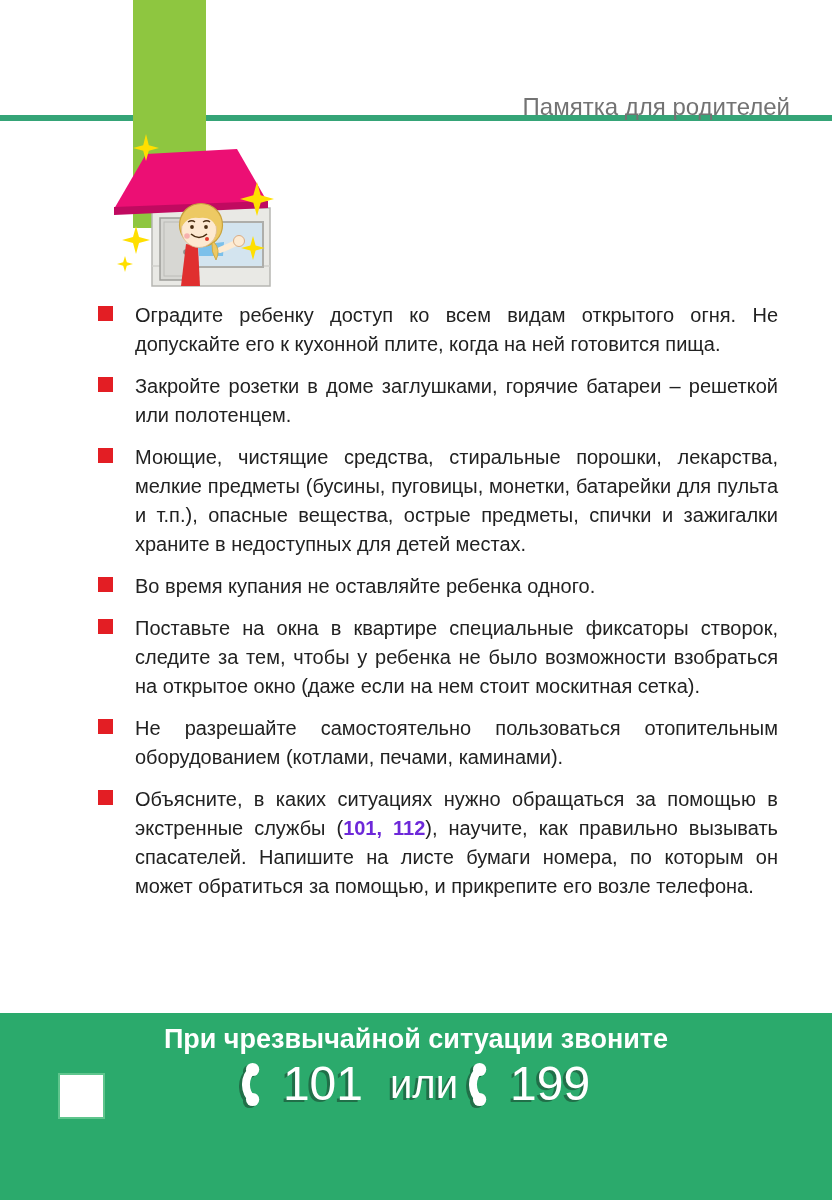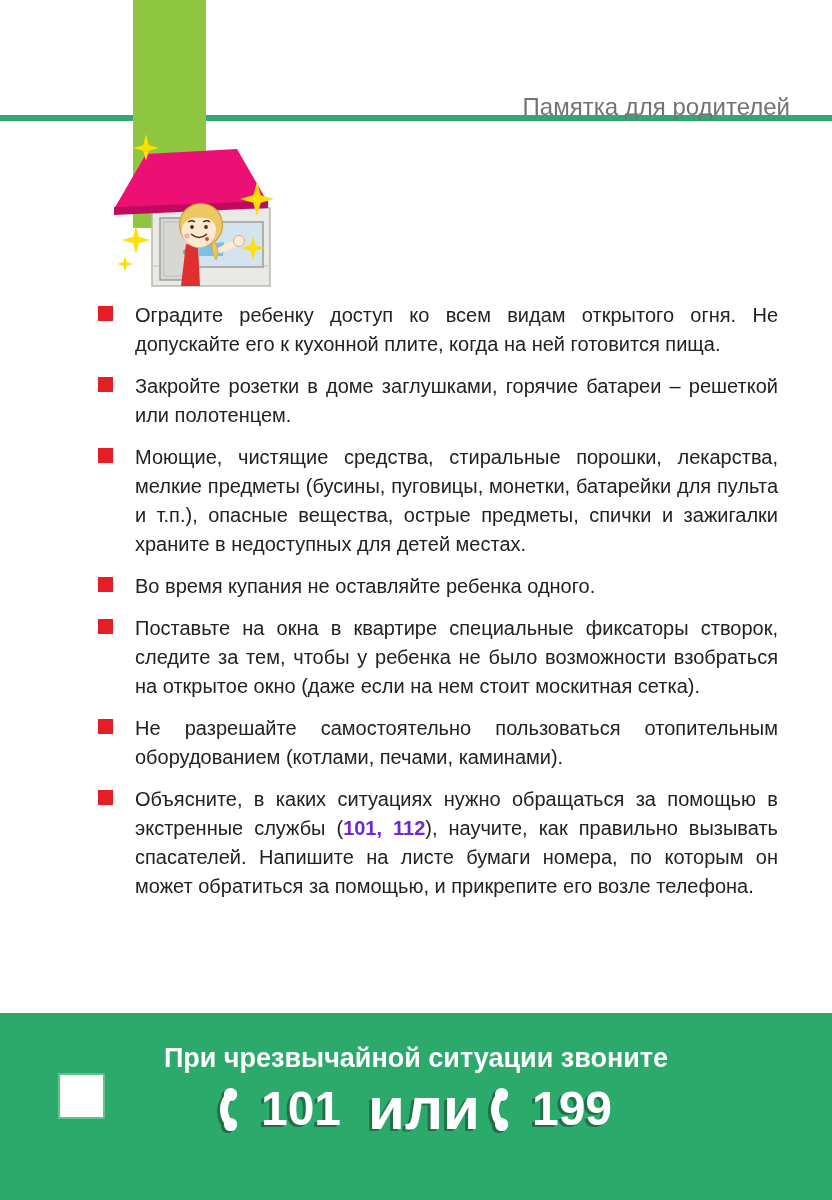--- a/index.html
+++ b/index.html
@@ -17,27 +17,27 @@
   }
   .bullets{position:absolute;left:98px;top:299px;width:682px;z-index:3;}
   .bullet{display:flex;margin-bottom:9px;}
   .marker{flex:0 0 15px;width:15px;height:15px;background:#e31e24;margin-top:7px;margin-right:20px;}
   .btext{
     margin:2px;font-size:20px;line-height:29px;color:#222222;
     text-align:justify;width:646px;hyphens:manual;
   }
   .red-strong{color:#6d28d9;font-weight:bold;}
   .footer{position:absolute;left:0;top:1013px;width:832px;height:187px;background:#2baa6c;z-index:4;}
-  .footer-heading{margin:0;padding-top:30px;text-align:center;font-size:27px;font-weight:bold;color:#ffffff;}
+  .footer-heading{margin:0;padding-top:11px;text-align:center;font-size:27px;font-weight:bold;color:#ffffff;}
   .footer-call{margin-top:5px;display:flex;justify-content:center;align-items:center;gap:11px;}
   .footer-num,.footer-conj{
-    font-size:48px;font-weight:bold;color:#ffffff;line-height:1;
+    font-size:48px;font-weight:normal;color:#ffffff;line-height:1;
     text-shadow:-3px 2px 0 rgba(22,52,36,0.5);
   }
-  .footer-conj{font-size:60px;padding-left:16px;}
+  .footer-conj{font-size:40px;padding-left:16px;}
   .phone-svg{width:30px;height:47px;filter:drop-shadow(-3px 2px 0 rgba(22,52,36,0.5));}
   .footer-square{
     position:absolute;left:58px;top:60px;width:47px;height:46px;background:#ffffff;
     border:2px solid #5fc58d;box-sizing:border-box;
   }
 </style>
 </head>
 <body>
 
 <div class="page">

